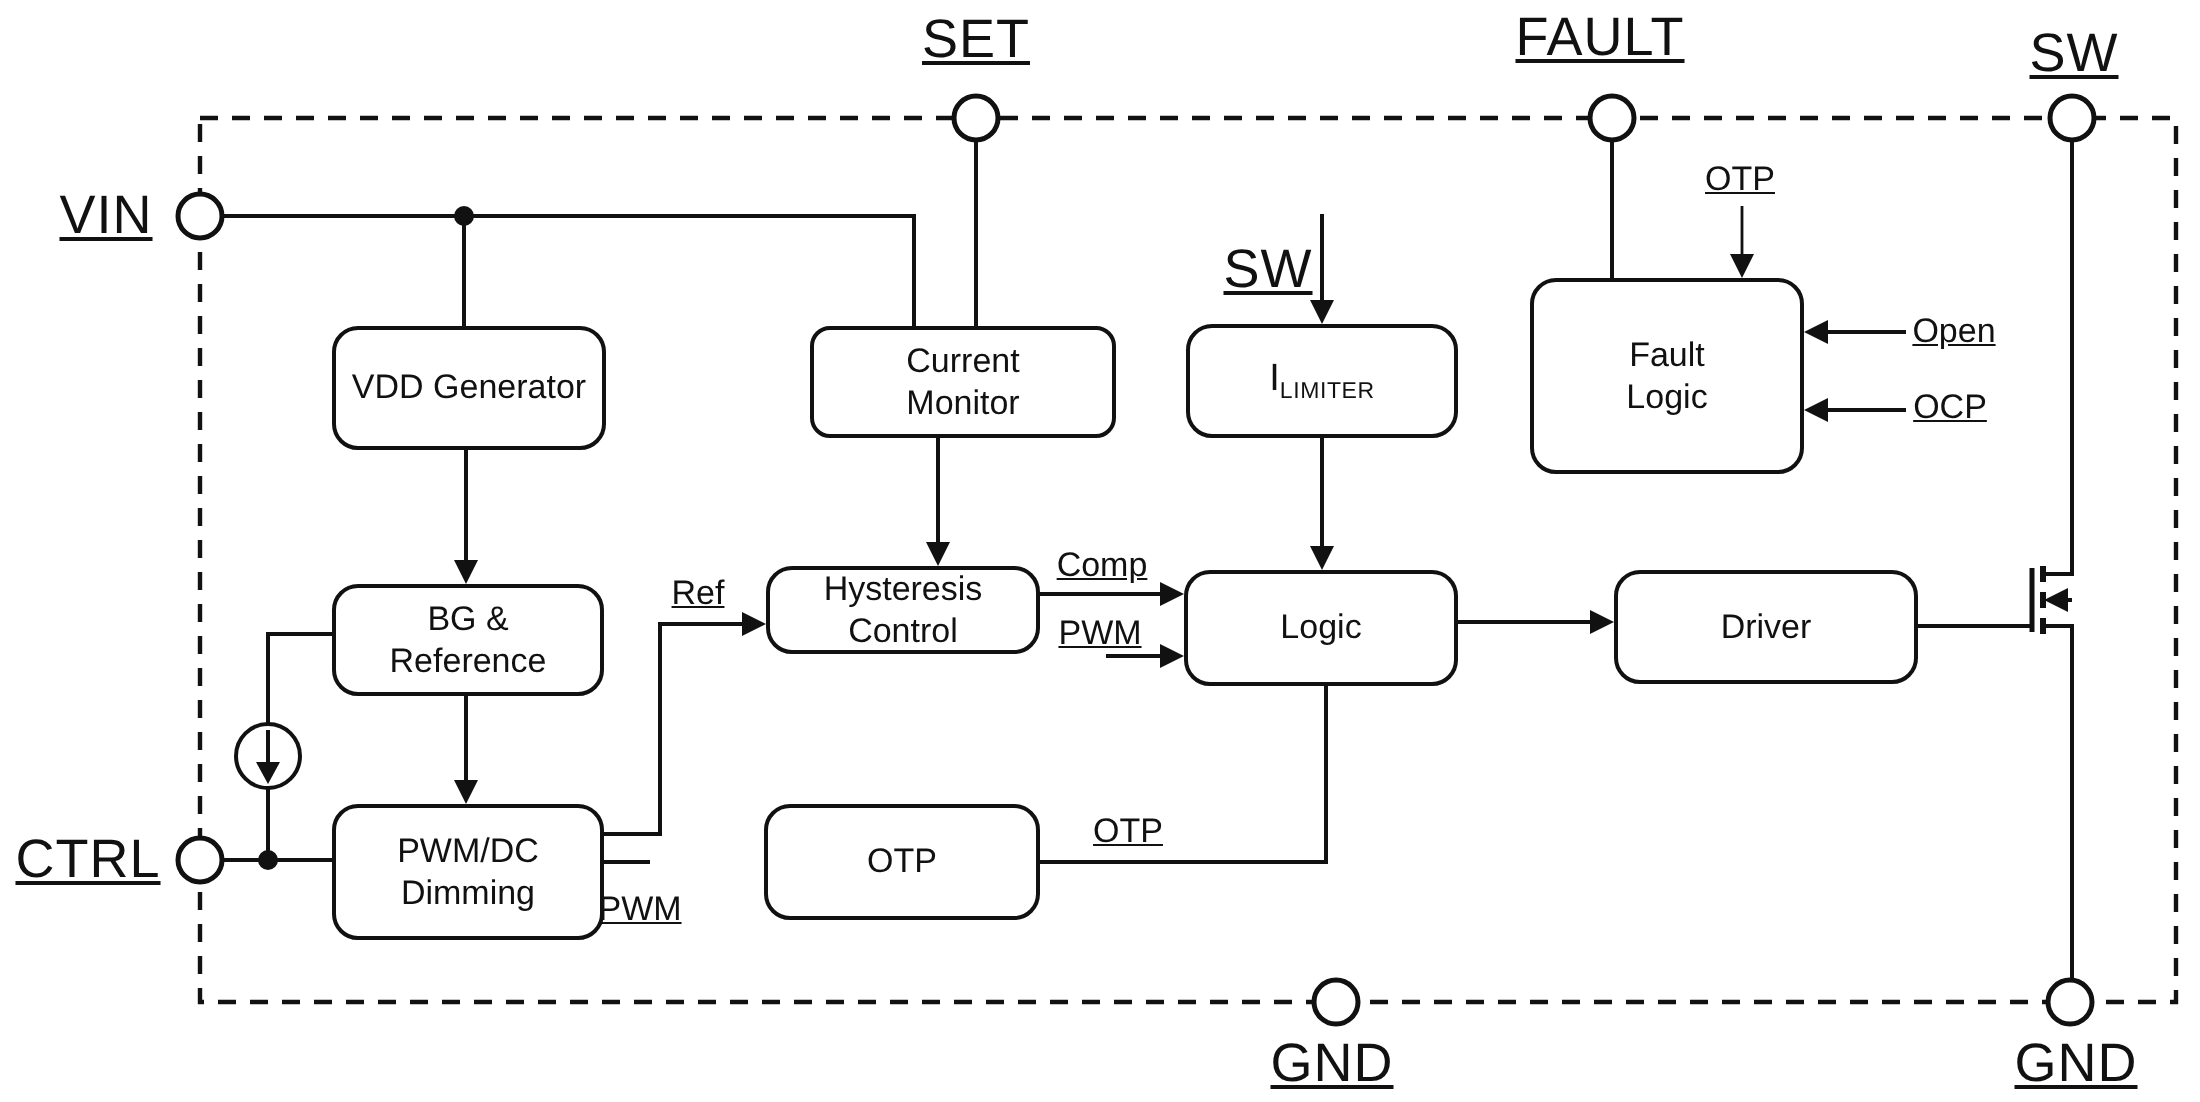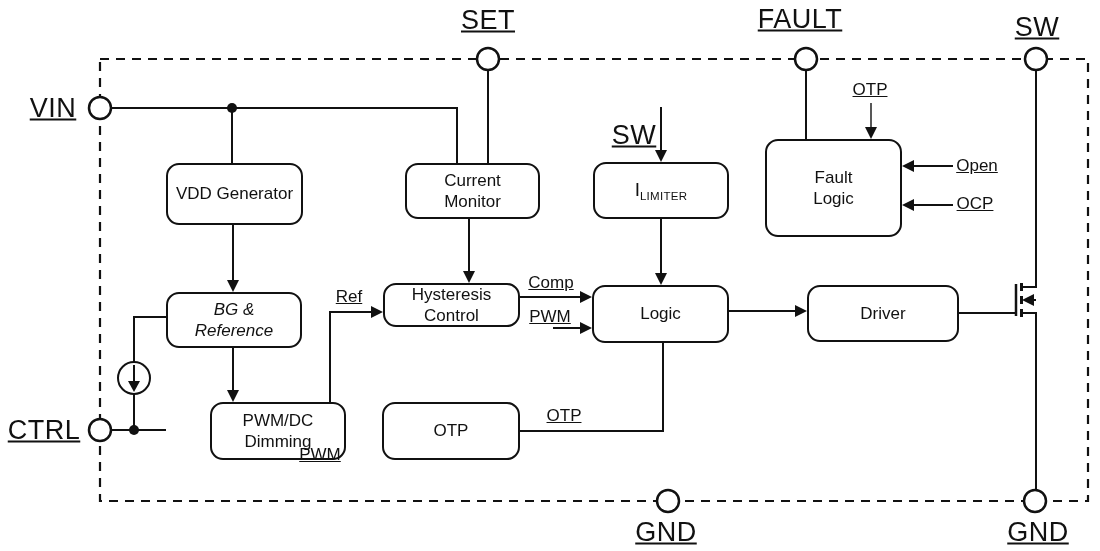--- a/index.html
+++ b/index.html
@@ -123,53 +123,53 @@
       <circle cx="1036" cy="59" r="11"></circle>
       <circle cx="668" cy="501" r="11"></circle>
       <circle cx="1035" cy="501" r="11"></circle>
     </g>
   </svg>
 
   <div class="block" style="left:166px;top:163px;width:137px;height:62px;">
     <span>VDD Generator</span>
   </div>
 
-  <div class="block" style="left:405px;top:163px;width:135px;height:56px;">
+  <div class="block" style="left:405px;top:163px;width:153px;height:56px;border-radius:10px;">
     <span>Current
 Monitor</span>
   </div>
 
   <div class="block" style="left:593px;top:162px;width:136px;height:57px;text-align:center;">
     <span><span class="ilim-main">I</span><span class="sub">LIMITER</span></span>
   </div>
 
   <div class="block" style="left:765px;top:139px;width:137px;height:98px;">
     <span>Fault
 Logic</span>
   </div>
 
-  <div class="block" style="left:166px;top:292px;width:136px;height:56px;font-style:italic;">
+  <div class="block" style="left:166px;top:292px;width:136px;height:56px;">
     <span>BG &amp;
 Reference</span>
   </div>
 
   <div class="block" style="left:383px;top:283px;width:137px;height:44px;">
     <span>Hysteresis
 Control</span>
   </div>
 
   <div class="block" style="left:592px;top:285px;width:137px;height:58px;">
     <span>Logic</span>
   </div>
 
   <div class="block" style="left:807px;top:285px;width:152px;height:57px;">
     <span>Driver</span>
   </div>
 
-  <div class="block" style="left:166px;top:402px;width:136px;height:58px;margin-left:44px;">
+  <div class="block" style="left:166px;top:402px;width:136px;height:68px;">
     <span>PWM/DC
 Dimming</span>
   </div>
 
   <div class="block" style="left:382px;top:402px;width:138px;height:58px;">
     <span>OTP</span>
   </div>
 
   <span class="lbl pin-lbl" style="left:53px;top:108px;">VIN</span>
   <span class="lbl pin-lbl" style="left:44px;top:430px;">CTRL</span>

